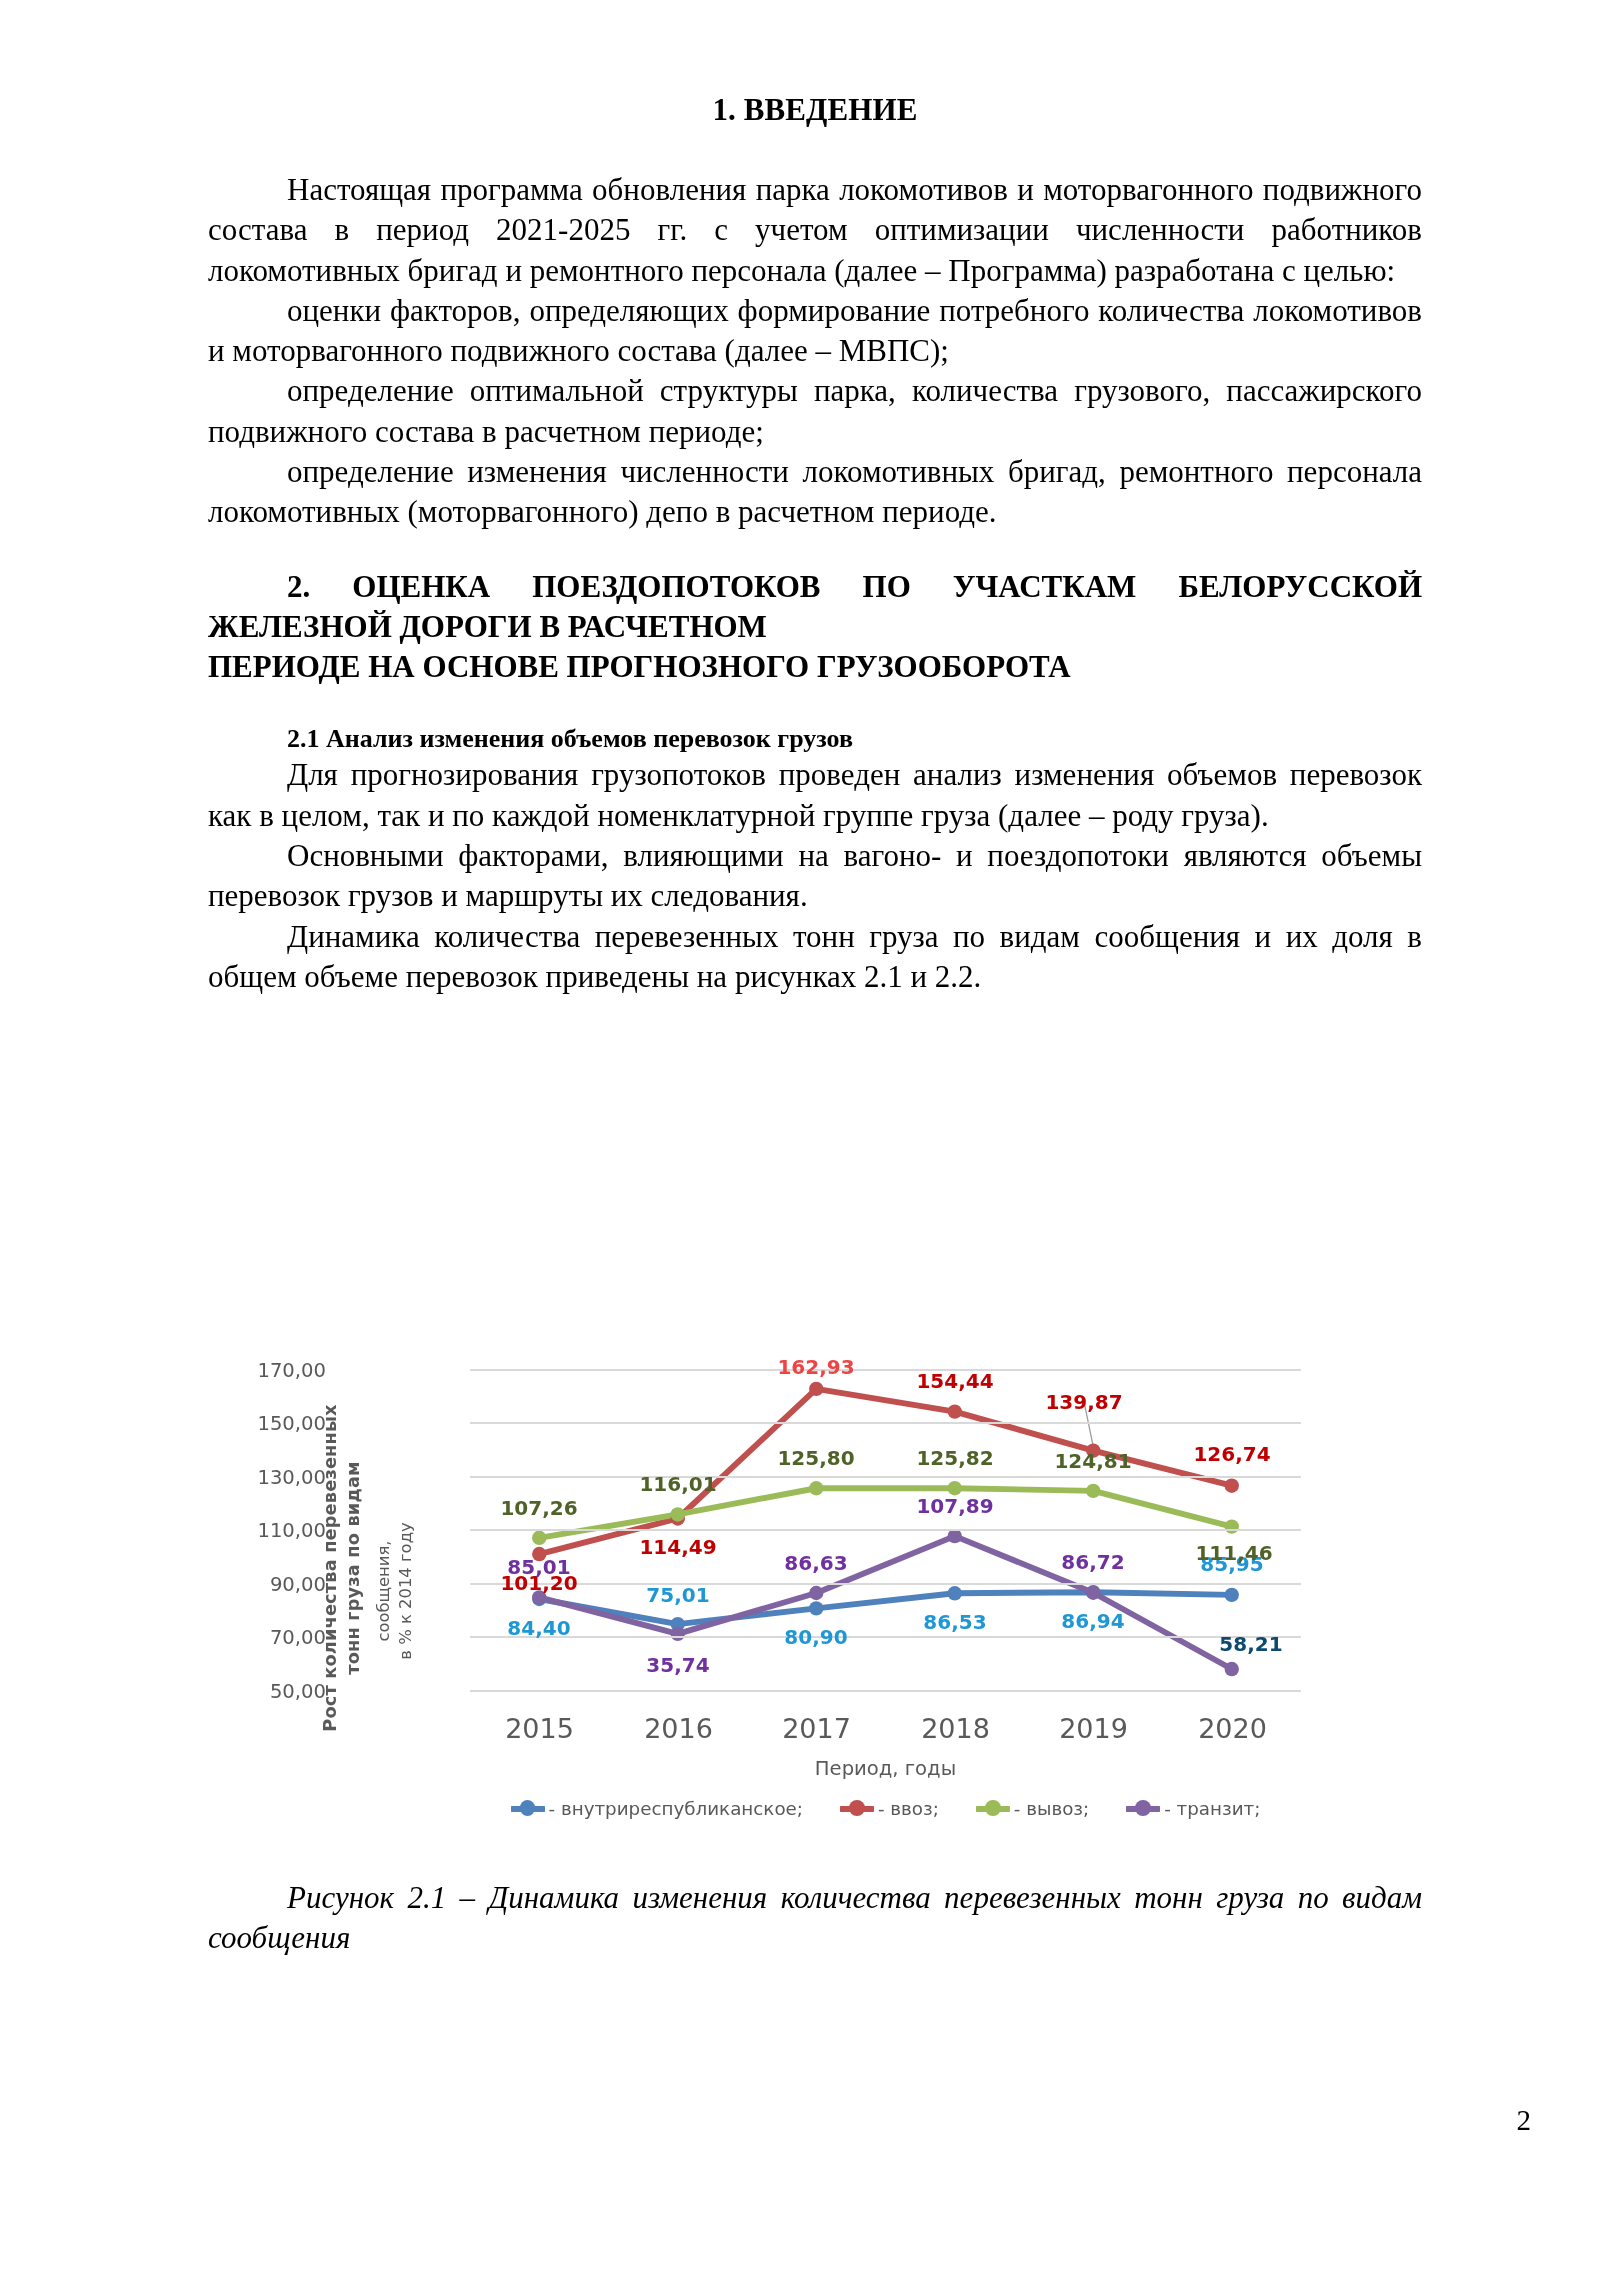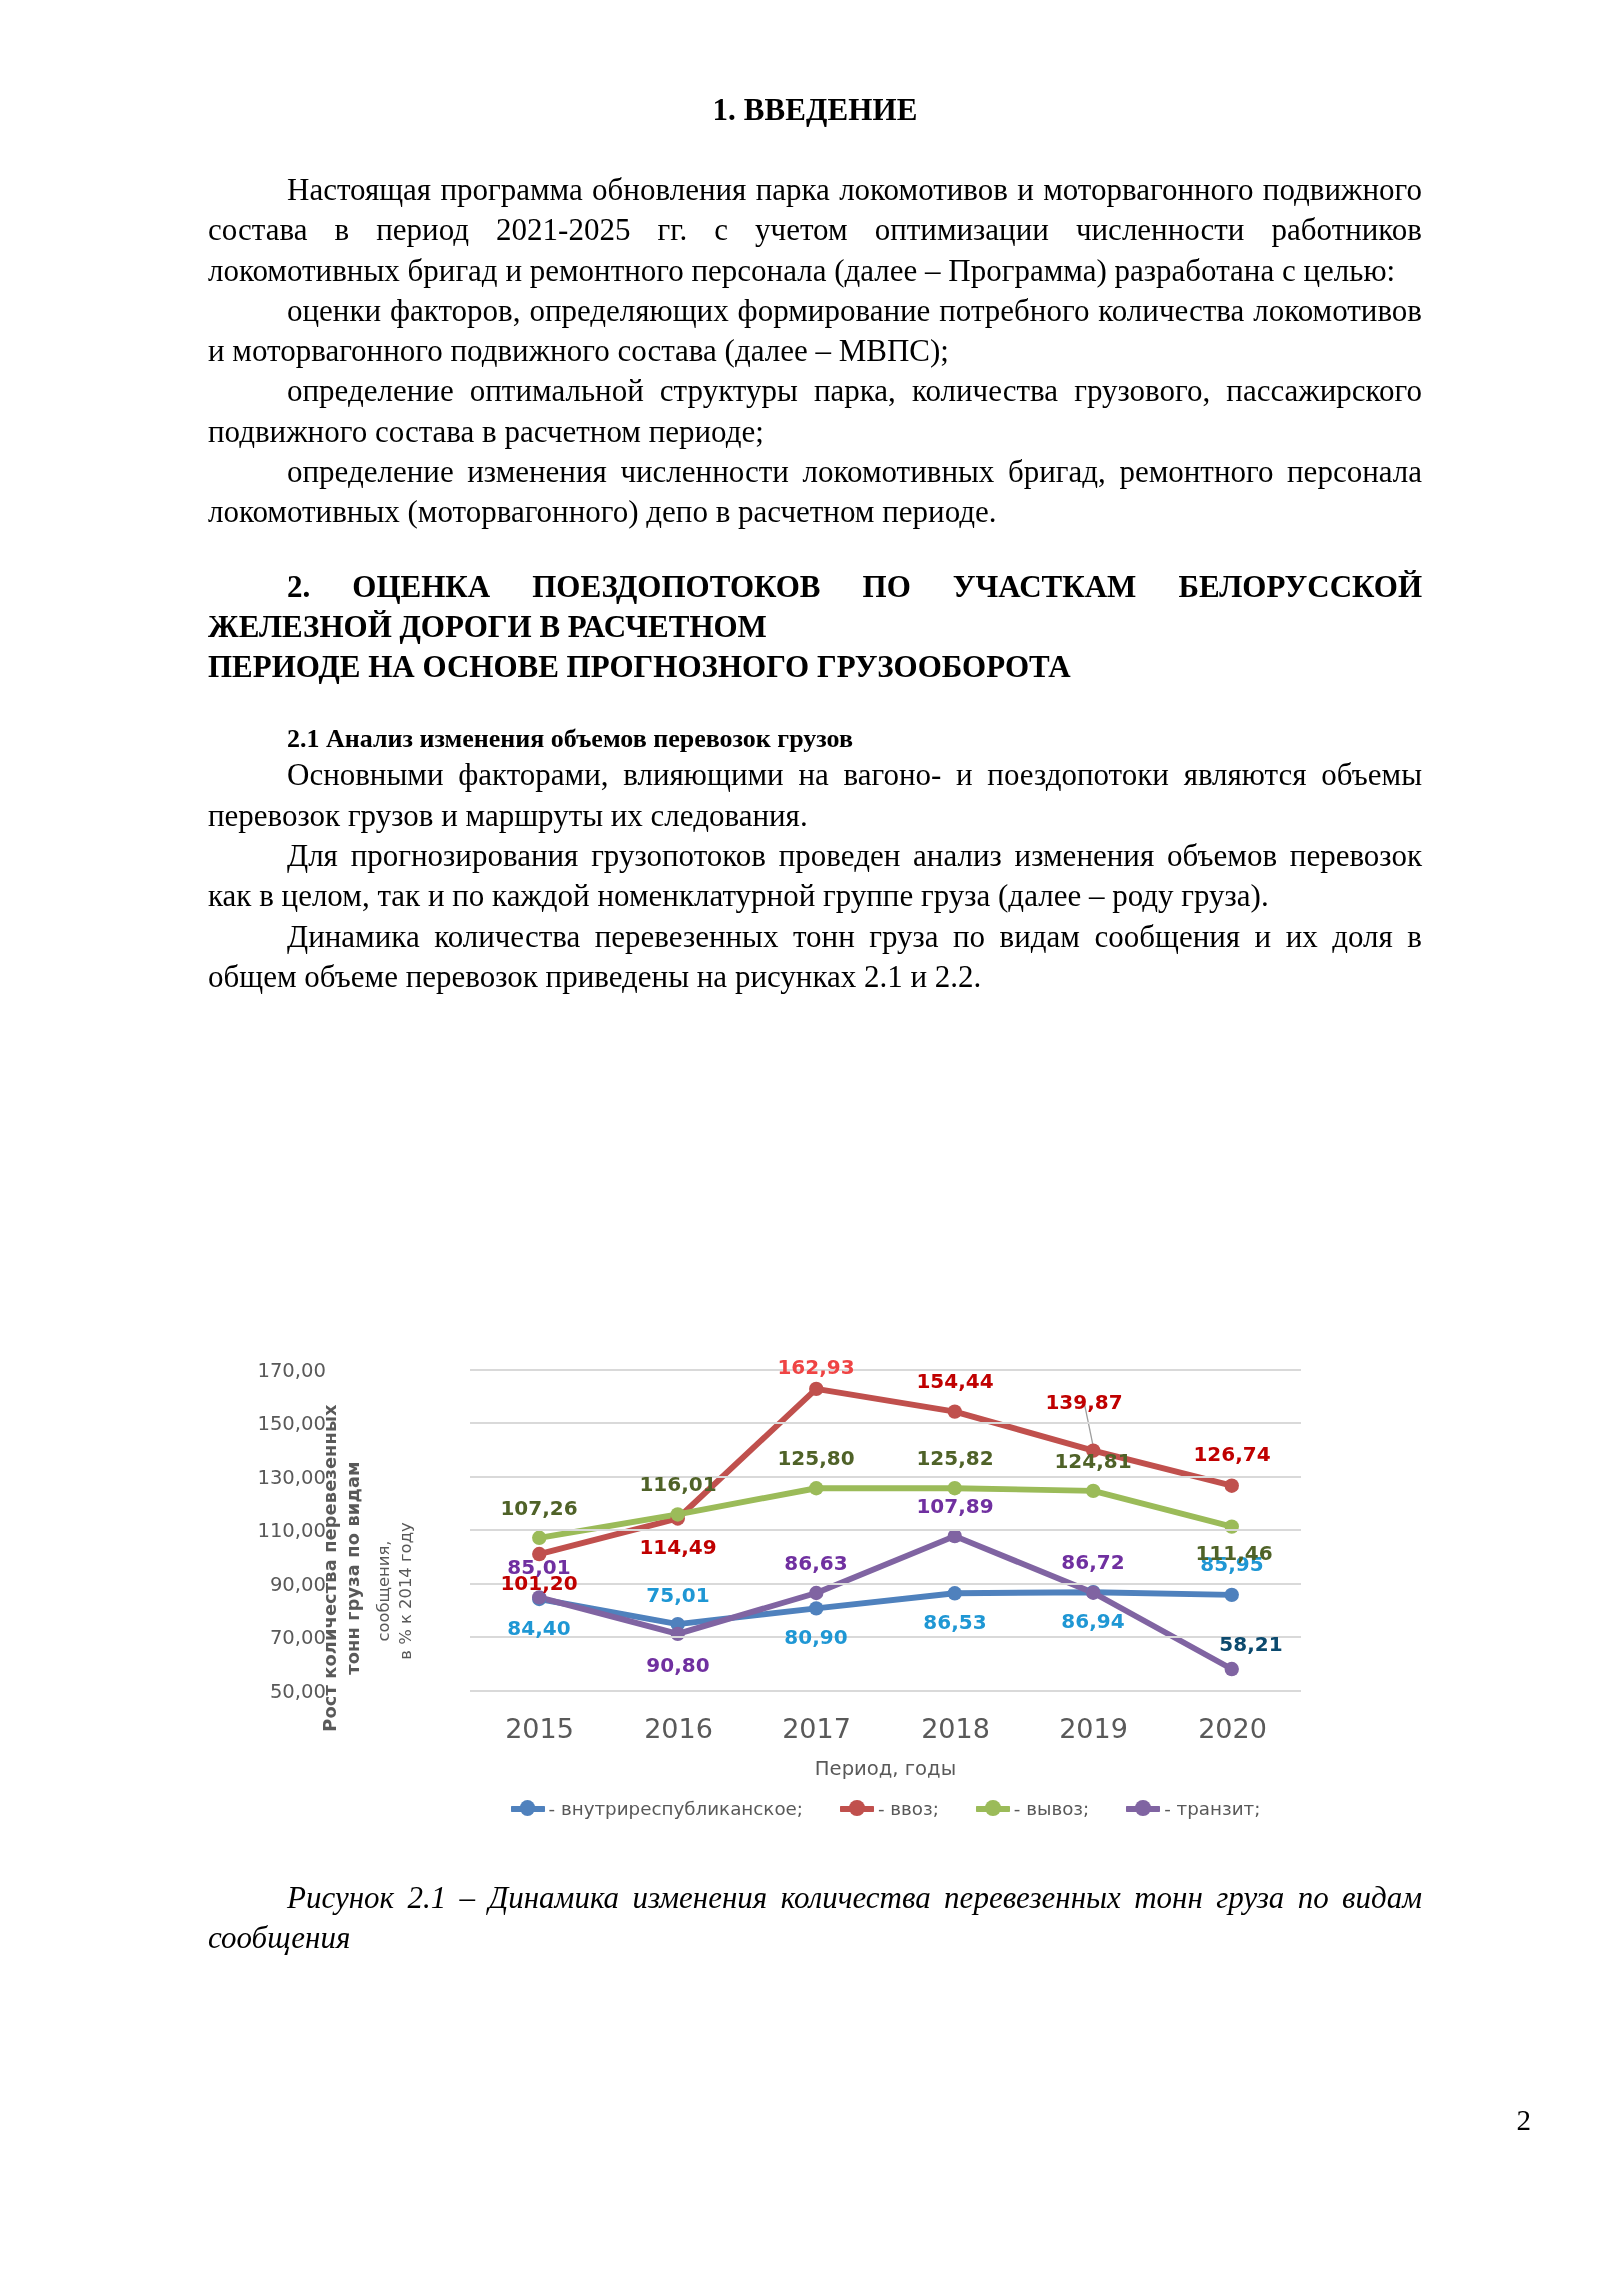--- a/index.html
+++ b/index.html
@@ -269,22 +269,22 @@
 
     <p class="para">Настоящая программа обновления парка локомотивов и моторвагонного подвижного состава в период 2021-2025 гг. с учетом оптимизации численности работников локомотивных бригад и ремонтного персонала (далее – Программа) разработана с целью:</p>
     <p class="para"> оценки факторов, определяющих формирование потребного количества локомотивов и моторвагонного подвижного состава (далее – МВПС);</p>
     <p class="para">определение оптимальной структуры парка, количества грузового, пассажирского подвижного состава в расчетном периоде;</p>
     <p class="para">определение изменения численности локомотивных бригад, ремонтного персонала локомотивных (моторвагонного) депо в расчетном периоде.</p>
 
     <h2 class="doc-h2"><span>2. ОЦЕНКА ПОЕЗДОПОТОКОВ ПО УЧАСТКАМ БЕЛОРУССКОЙ ЖЕЛЕЗНОЙ ДОРОГИ В РАСЧЕТНОМ</span> <span class="last-line">ПЕРИОДЕ НА ОСНОВЕ ПРОГНОЗНОГО  ГРУЗООБОРОТА</span></h2>
 
     <h3 class="doc-h3">2.1 Анализ изменения объемов перевозок грузов</h3>
 
+    <p class="para">Для прогнозирования грузопотоков проведен анализ изменения объемов перевозок как в целом, так и по каждой номенклатурной группе груза (далее – роду груза).</p>
     <p class="para">Основными факторами, влияющими на вагоно- и поездопотоки являются объемы перевозок грузов и маршруты их следования.</p>
-    <p class="para">Для прогнозирования грузопотоков проведен анализ изменения объемов перевозок как в целом, так и по каждой номенклатурной группе груза (далее – роду груза).</p>
     <p class="para">Динамика количества перевезенных тонн груза по видам сообщения и их доля в общем объеме перевозок приведены на рисунках 2.1 и 2.2.</p>
 
   </div>
 
   <div class="figure-wrap">
     <div class="chart-box">
 
       <div class="y-axis-title">
         <div class="y-axis-title-inner">
           <span>Рост количества перевезенных</span><br>
@@ -363,21 +363,21 @@
           <div class="dlabel" style="left: 485px; top: 11.5px; color: rgb(192, 0, 0);">154,44</div>
           <div class="dlabel" style="left: 614px; top: 32px; color: rgb(192, 0, 0);">139,87</div>
           <div class="dlabel" style="left: 762px; top: 84px; color: rgb(192, 0, 0);">126,74</div>
           <div class="dlabel" style="left: 69px; top: 138px; color: rgb(79, 98, 40);">107,26</div>
           <div class="dlabel" style="left: 208px; top: 114px; color: rgb(79, 98, 40);">116,01</div>
           <div class="dlabel" style="left: 346px; top: 88px; color: rgb(79, 98, 40);">125,80</div>
           <div class="dlabel" style="left: 485px; top: 88px; color: rgb(79, 98, 40);">125,82</div>
           <div class="dlabel" style="left: 623px; top: 91px; color: rgb(79, 98, 40);">124,81</div>
           <div class="dlabel" style="left: 764px; top: 183px; color: rgb(79, 98, 40);">111,46</div>
           <div class="dlabel" style="left: 69px; top: 197px; color: rgb(112, 48, 160);">85,01</div>
-          <div class="dlabel" style="left: 208px; top: 295px; color: rgb(112, 48, 160);">90,80</div>
+          <div class="dlabel" style="left: 208px; top: 295px; color: rgb(112, 48, 160);">35,74</div>
           <div class="dlabel" style="left: 346px; top: 193px; color: rgb(112, 48, 160);">86,63</div>
           <div class="dlabel" style="left: 485px; top: 136px; color: rgb(112, 48, 160);">107,89</div>
           <div class="dlabel" style="left: 623px; top: 192px; color: rgb(112, 48, 160);">86,72</div>
           <div class="dlabel" style="left: 781px; top: 274px; color: #0c4a6e;">58,21</div>
         </div>
 
       <div class="x-axis-title">Период, годы</div>
 
       <div class="legend" id="chart-legend">
           <div class="legend-item">

